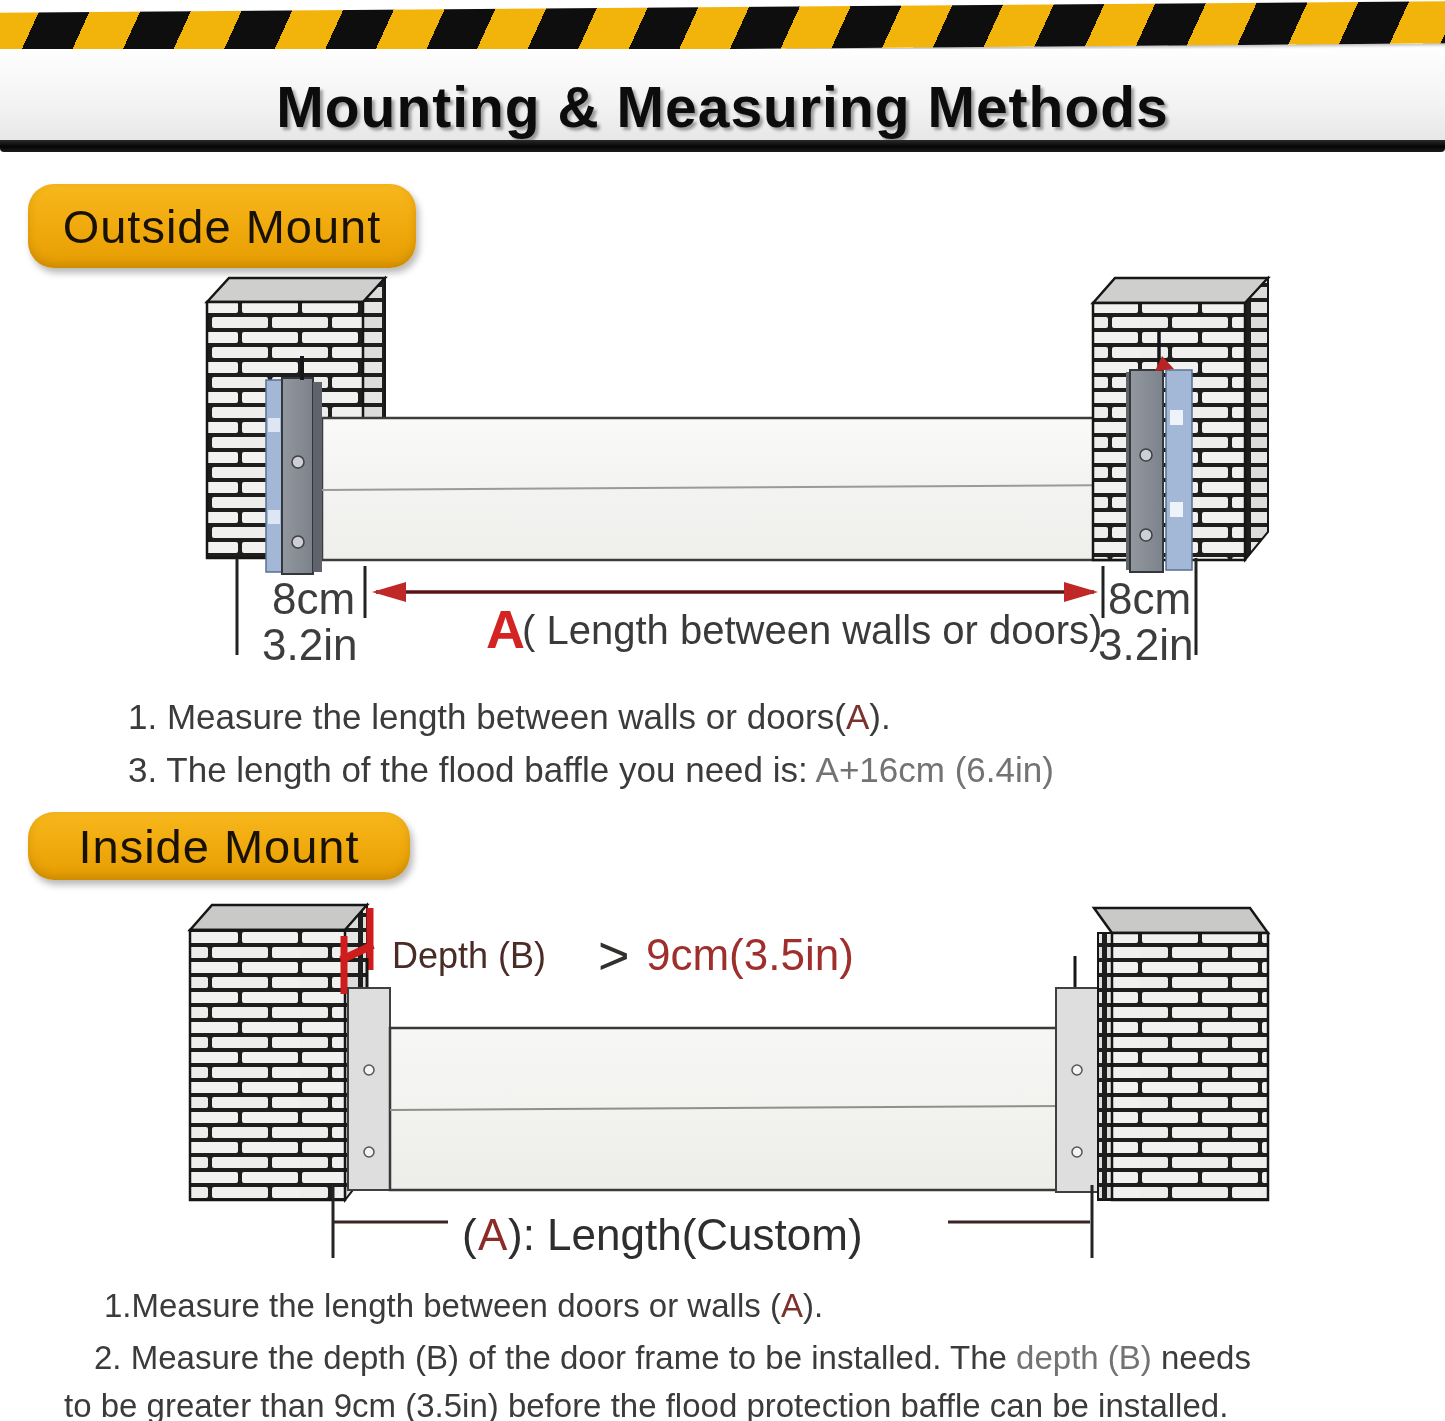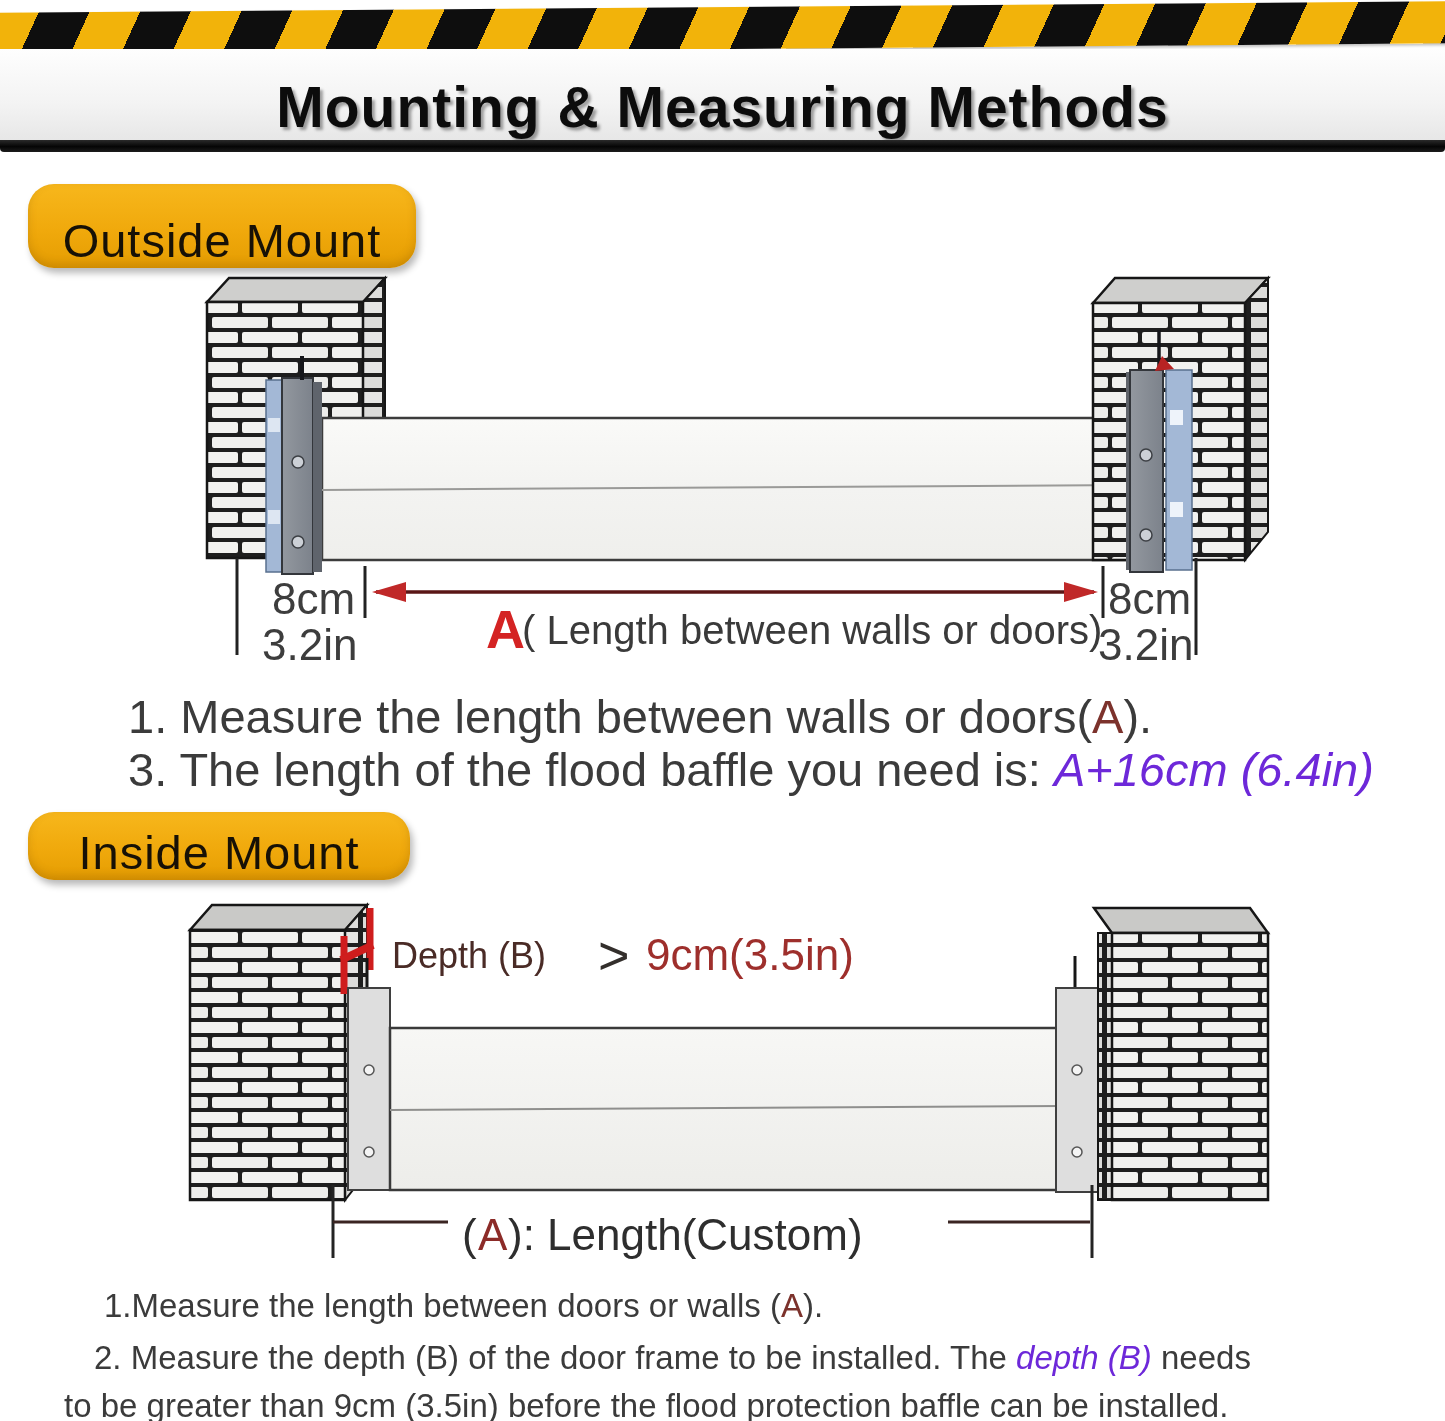--- a/index.html
+++ b/index.html
@@ -27,39 +27,39 @@
   .header-bar {
     position:absolute; left:0; top:140px; width:1445px; height:12px;
     background:linear-gradient(180deg,#2a2a2a,#050505 55%,#1c1c1c);
     border-radius:0 0 4px 4px;
   }
   
   .badge {
     position:absolute; border-radius:26px; color:#171106;
     background:linear-gradient(180deg,#f7b71c 0%,#f0a90c 55%,#e59d02 100%);
     box-shadow:3px 5px 7px rgba(0,0,0,0.28), inset 0 -4px 8px rgba(122,74,0,0.25);
-    display:flex; align-items:flex-end; justify-content:center;
+    display:flex; align-items:center; justify-content:center;
     font-size:47px; letter-spacing:1px;
   }
   .badge-outside { left:28px; top:184px; width:388px; height:84px; }
   .badge-inside  { left:28px; top:812px; width:382px; height:68px; }
   
   .diagram { position:absolute; left:0; }
   .d1 { top:270px; }
   .d2 { top:900px; }
   svg text { font-family:"Liberation Sans", sans-serif; }
   
   .steps { position:absolute; color:#3b3b3b; }
-  .steps-outside { left:128px; top:690px; width:1250px; font-size:47px; line-height:53px; }
+  .steps-outside { left:128px; top:690px; width:1250px; font-size:35px; line-height:53px; }
   .steps-inside  { left:60px;  top:1282px; width:1345px; font-size:33px; line-height:48px; }
   .step-line { white-space:nowrap; }
   .steps-inside .line-1 { padding-left:44px; }
   .steps-inside .line-2a { padding-left:34px; margin-top:4px; }
   .steps-inside .line-2b { padding-left:4px; }
-  .hl-darkred { color:#6d28d9;font-style:italic; }
+  .hl-darkred { color:#737373; }
   .hl-red-soft { color:#7c322c; }
 </style>
 </head>
 <body>
 
 <div class="page">
 
   <div class="header">
     <div class="tape"></div>
     <div class="title-band">

